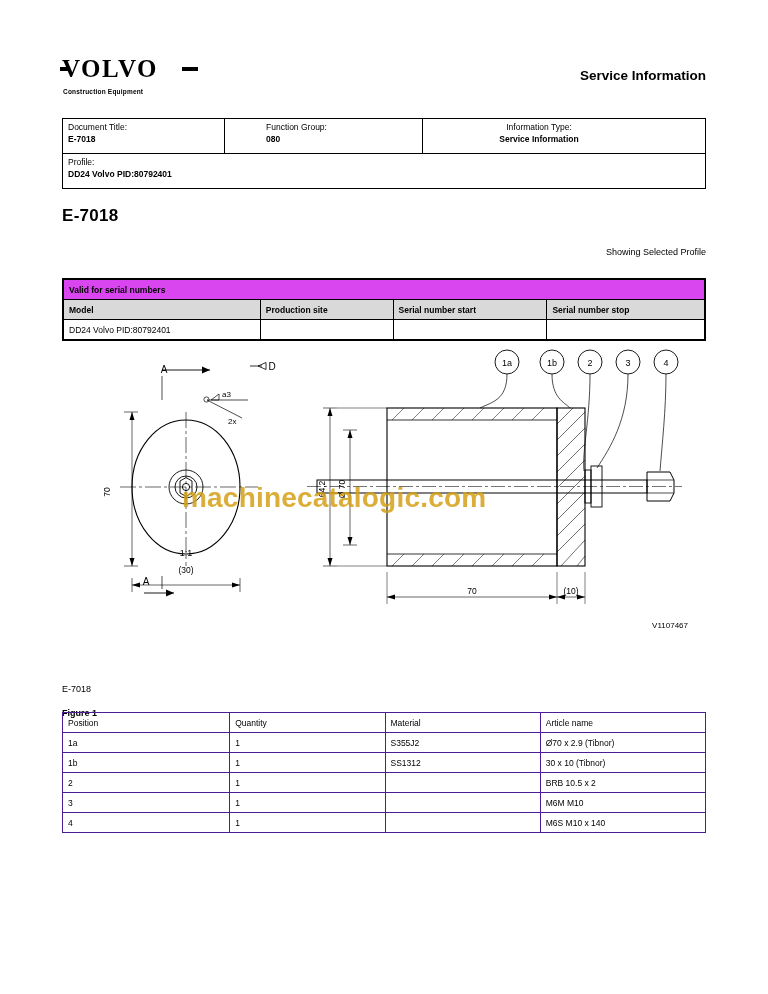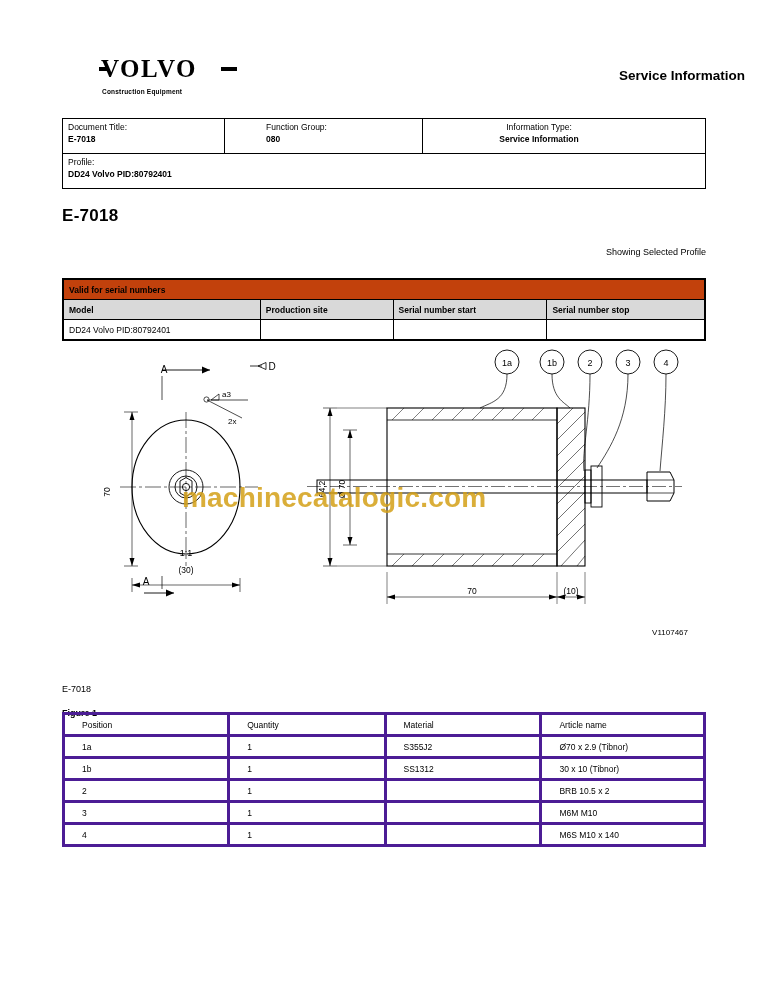--- a/index.html
+++ b/index.html
@@ -22,21 +22,20 @@
     width: 768px;
     height: 994px;
   }
   
   .header {
     position: absolute;
     left: 62px;
     top: 55px;
     width: 644px;
     height: 50px;
-    margin-left: 39px;
   }
   .volvo-logo {
     position: absolute;
     left: 0; top: 0;
     font-family: "Liberation Serif", serif;
     font-weight: bold;
     font-size: 25px;
     letter-spacing: 1.5px;
     color: #000;
   }
@@ -114,21 +113,21 @@
     border-collapse: collapse;
     width: 100%;
     font-size: 8.5px;
   }
   .serial-table td {
     border: 1px solid #000;
     padding: 3px 5px;
     height: 13px;
   }
   .serial-head {
-    background: #c2410c;
+    background: #d946ef;
     font-weight: bold;
   }
   .serial-sub td {
     background: #d9d9d9;
     font-weight: bold;
   }
   
   .figure-area {
     position: absolute;
     left: 62px;
@@ -145,21 +144,21 @@
     color: #d4a017;
     opacity: 0.85;
     letter-spacing: 0.2px;
     z-index: 40;
     font-family: "Liberation Sans", sans-serif;
     white-space: nowrap;
   }
   .figref {
     position: absolute;
     right: 18px;
-    bottom: 13px;
+    bottom: 20px;
     font-size: 8px;
   }
   
   .fig-caption {
     position: absolute;
     left: 62px;
     top: 668px;
     font-size: 9px;
     font-weight: bold;
     margin-top: 40px;
@@ -176,22 +175,22 @@
     left: 62px;
     top: 712px;
     width: 644px;
   }
   .parts-table table {
     border-collapse: collapse;
     width: 100%;
     font-size: 8.5px;
   }
   .parts-table td {
-    border: 3px solid #4c1d95;
-    padding: 3px 17px;
+    border: 1px solid #4c1d95;
+    padding: 3px 5px;
     height: 13px;
   }
   .pt-c1 { width: 168px; }
   .pt-c2 { width: 155px; }
   .pt-c3 { width: 155px; }
   .pt-c4 { width: 166px; }
   svg { display: block; }
 </style>
 </head>
 <body>

